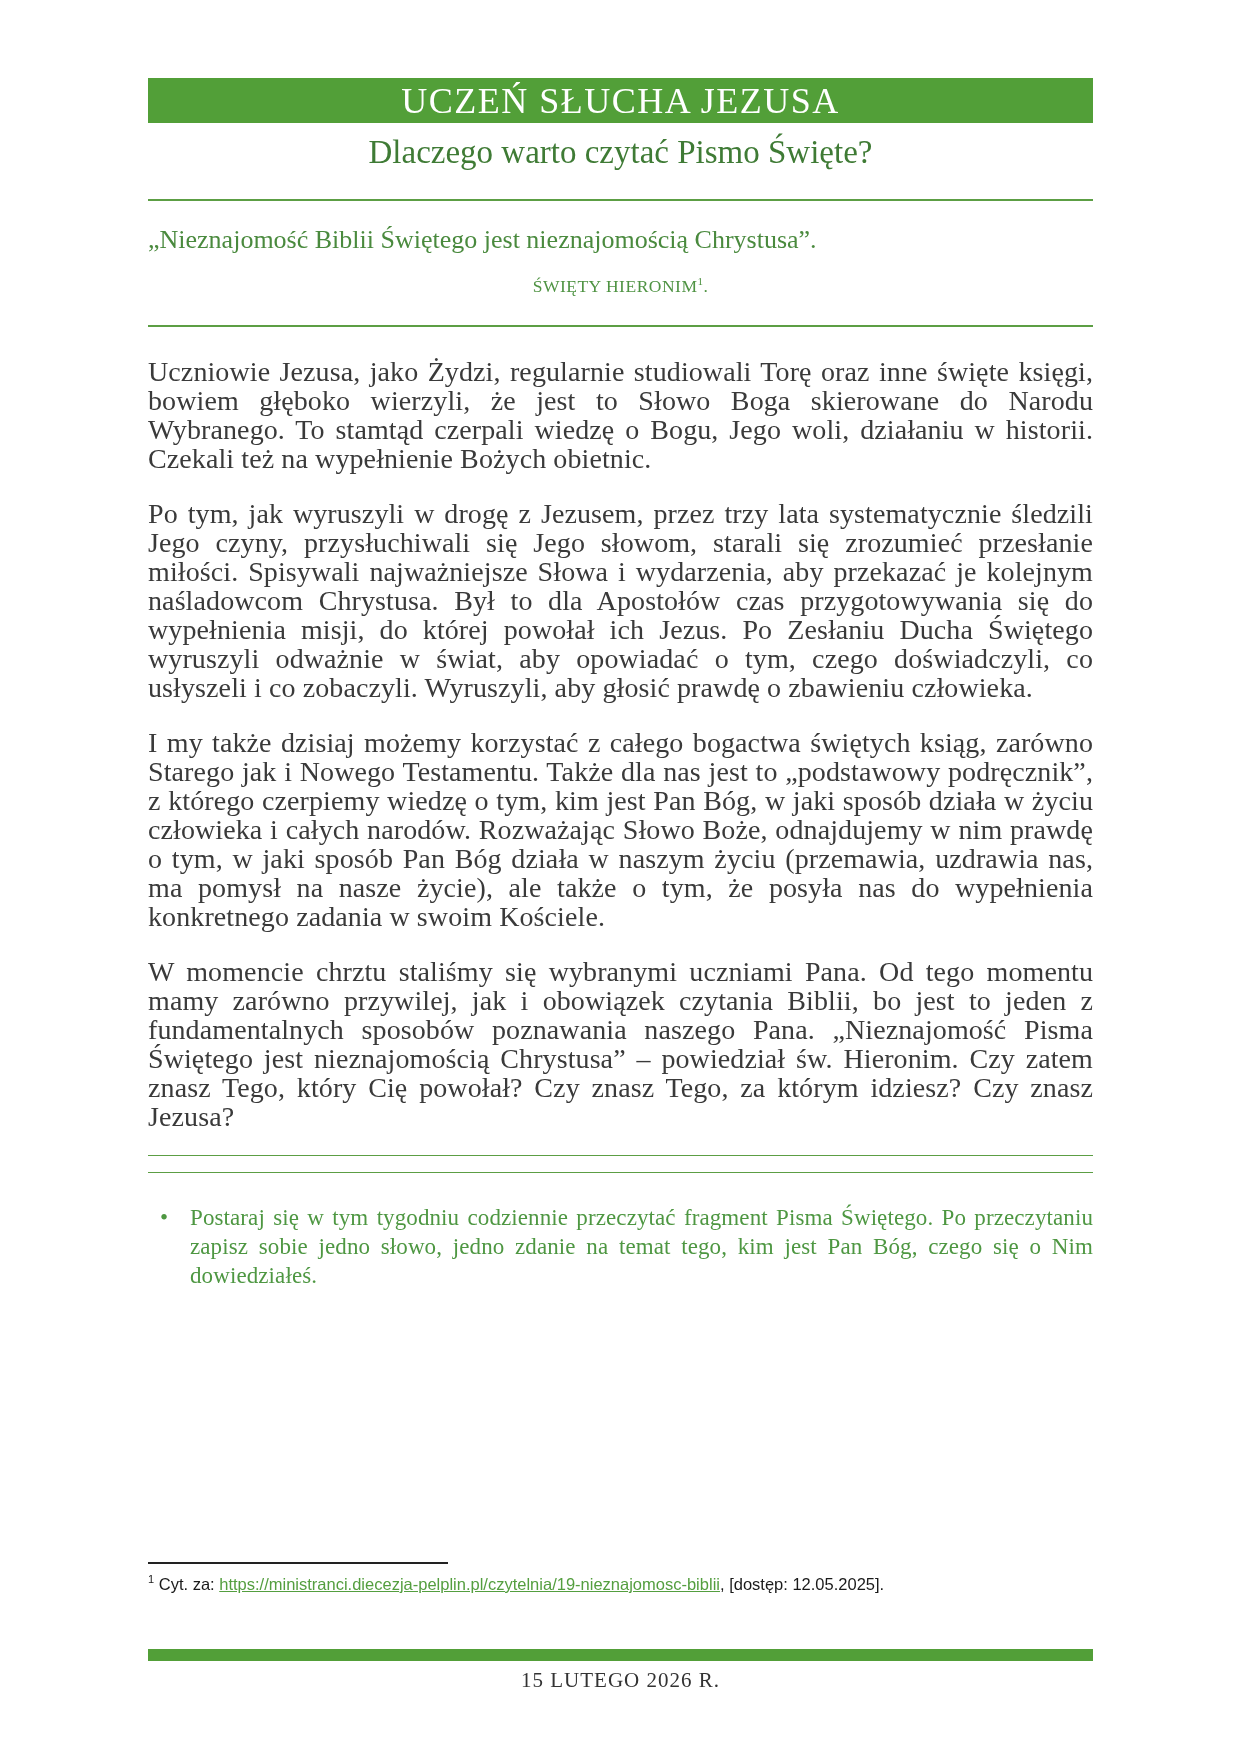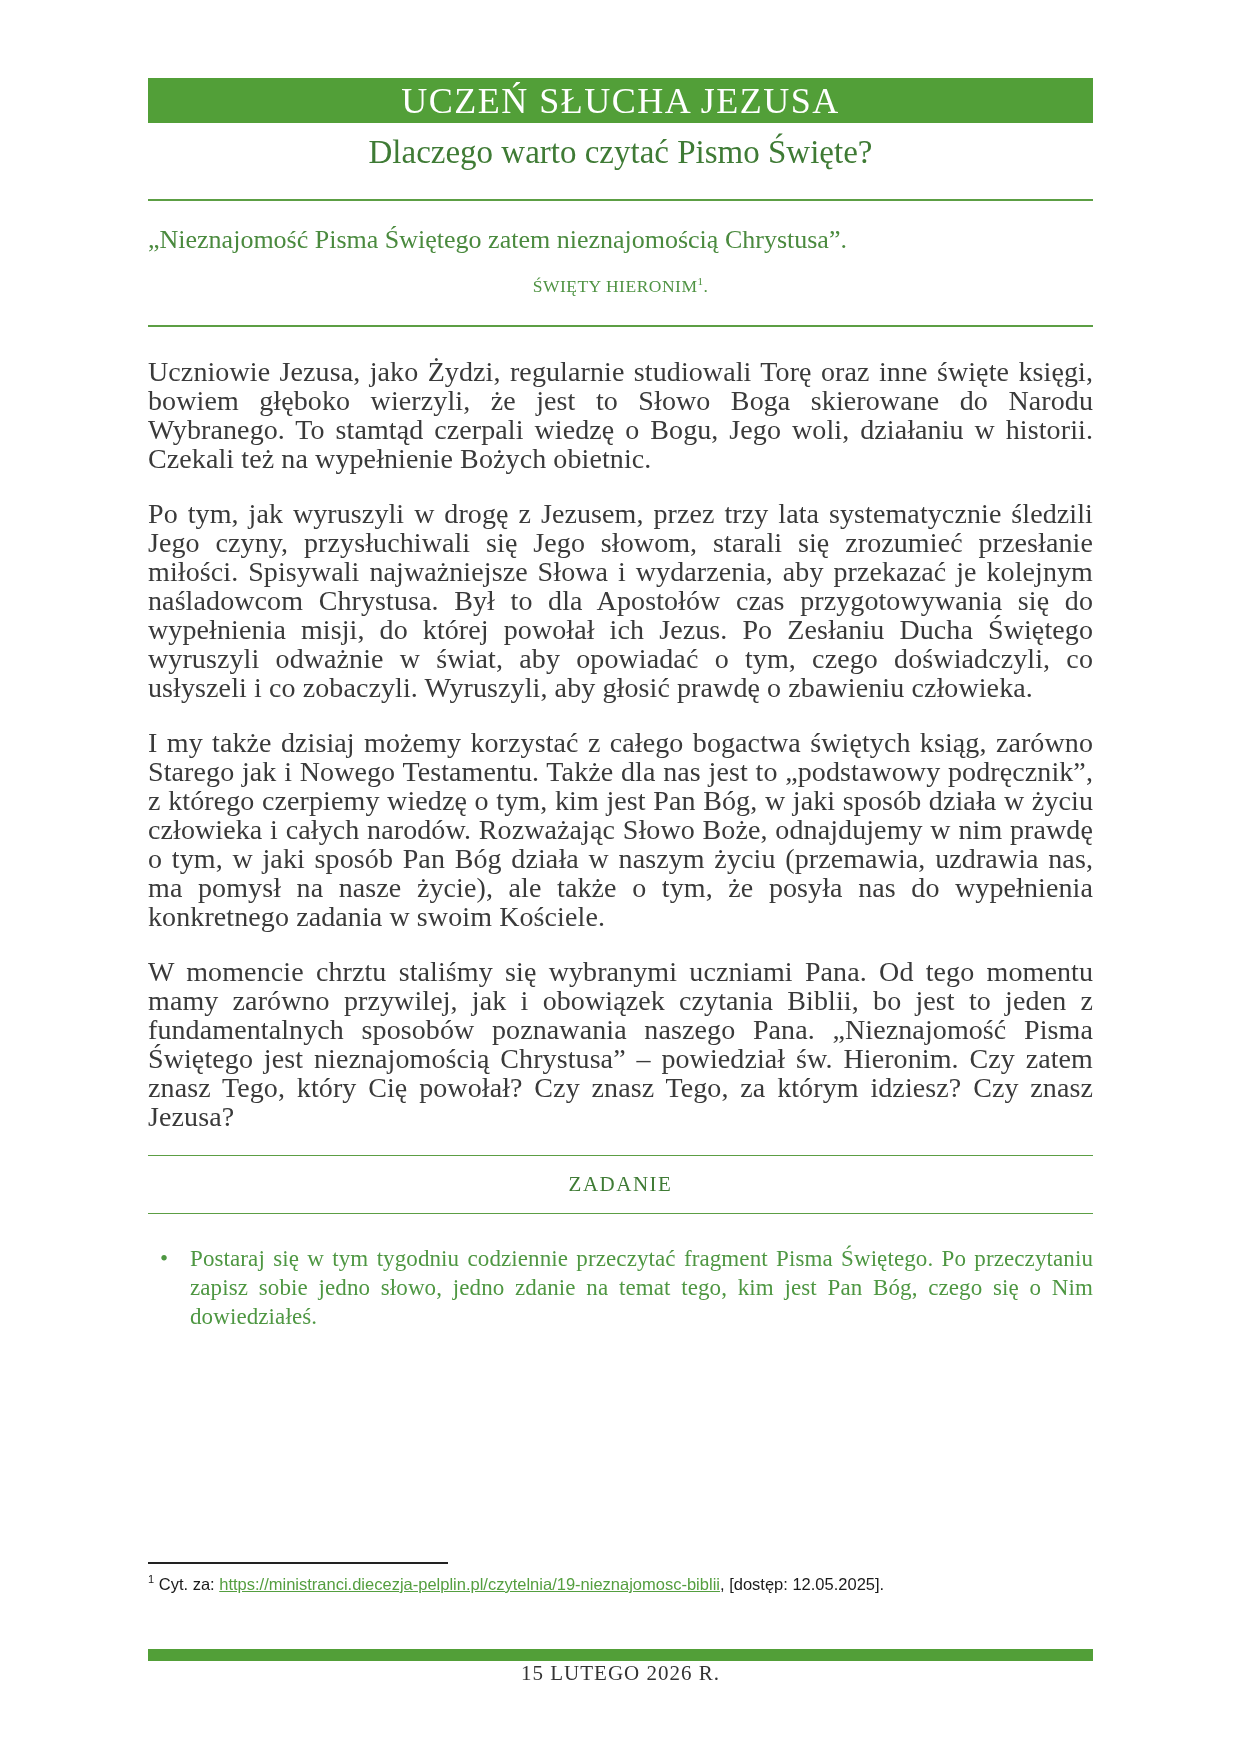--- a/index.html
+++ b/index.html
@@ -126,53 +126,53 @@
     position: absolute;
     left: 148px;
     top: 1649px;
     width: 945px;
   }
   .footer-bar {
     height: 12px;
     background: var(--footer_bar, #529F38);
   }
   .footer-date {
+    margin-top: 7px;
     text-align: center;
     color: var(--footer_text, #333333);
     font-size: 21px;
     letter-spacing: 1px;
   }
 </style>
 </head>
 <body>
 
 <div class="page">
   <div class="content">
 
     <div class="banner">
       <span class="banner-text">UCZEŃ SŁUCHA JEZUSA</span>
     </div>
 
     <h1 class="page-title">Dlaczego warto czytać Pismo Święte?</h1>
 
     <hr class="divider">
 
-    <div class="quote">„Nieznajomość Pisma Świętego zatem nieznajomością Chrystusa”.</div>
+    <div class="quote">„Nieznajomość Biblii Świętego jest nieznajomością Chrystusa”.</div>
 
     <div class="attribution"><span>ŚWIĘTY HIERONIM</span><sup>1</sup><span>.</span></div>
 
     <hr class="divider">
 
     <p class="body-paragraph first">Uczniowie Jezusa, jako Żydzi, regularnie studiowali Torę oraz inne święte księgi, bowiem głęboko wierzyli, że jest to Słowo Boga skierowane do Narodu Wybranego. To stamtąd czerpali wiedzę o Bogu, Jego woli, działaniu w historii. Czekali też na wypełnienie Bożych obietnic.</p>
     <p class="body-paragraph">Po tym, jak wyruszyli w drogę z Jezusem, przez trzy lata systematycznie śledzili Jego czyny, przysłuchiwali się Jego słowom, starali się zrozumieć przesłanie miłości. Spisywali najważniejsze Słowa i wydarzenia, aby przekazać je kolejnym naśladowcom Chrystusa. Był to dla Apostołów czas przygotowywania się do wypełnienia misji, do której powołał ich Jezus. Po Zesłaniu Ducha Świętego wyruszyli odważnie w świat, aby opowiadać o tym, czego doświadczyli, co usłyszeli i co zobaczyli. Wyruszyli, aby głosić prawdę o zbawieniu człowieka.</p>
     <p class="body-paragraph">I my także dzisiaj możemy korzystać z całego bogactwa świętych ksiąg, zarówno Starego jak i Nowego Testamentu. Także dla nas jest to „podstawowy podręcznik”, z którego czerpiemy wiedzę o tym, kim jest Pan Bóg, w jaki sposób działa w życiu człowieka i całych narodów. Rozważając Słowo Boże, odnajdujemy w nim prawdę o tym, w jaki sposób Pan Bóg działa w naszym życiu (przemawia, uzdrawia nas, ma pomysł na nasze życie), ale także o tym, że posyła nas do wypełnienia konkretnego zadania w swoim Kościele.</p>
     <p class="body-paragraph">W momencie chrztu staliśmy się wybranymi uczniami Pana. Od tego momentu mamy zarówno przywilej, jak i obowiązek czytania Biblii, bo jest to jeden z fundamentalnych sposobów poznawania naszego Pana. „Nieznajomość Pisma Świętego jest nieznajomością Chrystusa” – powiedział św. Hieronim. Czy zatem znasz Tego, który Cię powołał? Czy znasz Tego, za którym idziesz? Czy znasz Jezusa?</p>
 
     <hr class="divider thin task-rule-top">
-    <div class="task-heading">ZADANIE</div>
     <hr class="divider thin task-rule-bottom">
 
     <div class="task-list">
       <div class="task-item">
         <span class="bullet-dot">•</span>
         <span class="task-text">Postaraj się w tym tygodniu codziennie przeczytać fragment Pisma Świętego. Po przeczytaniu zapisz sobie jedno słowo, jedno zdanie na temat tego, kim jest Pan Bóg, czego się o Nim dowiedziałeś.</span>
       </div>
     </div>
 
   </div>

